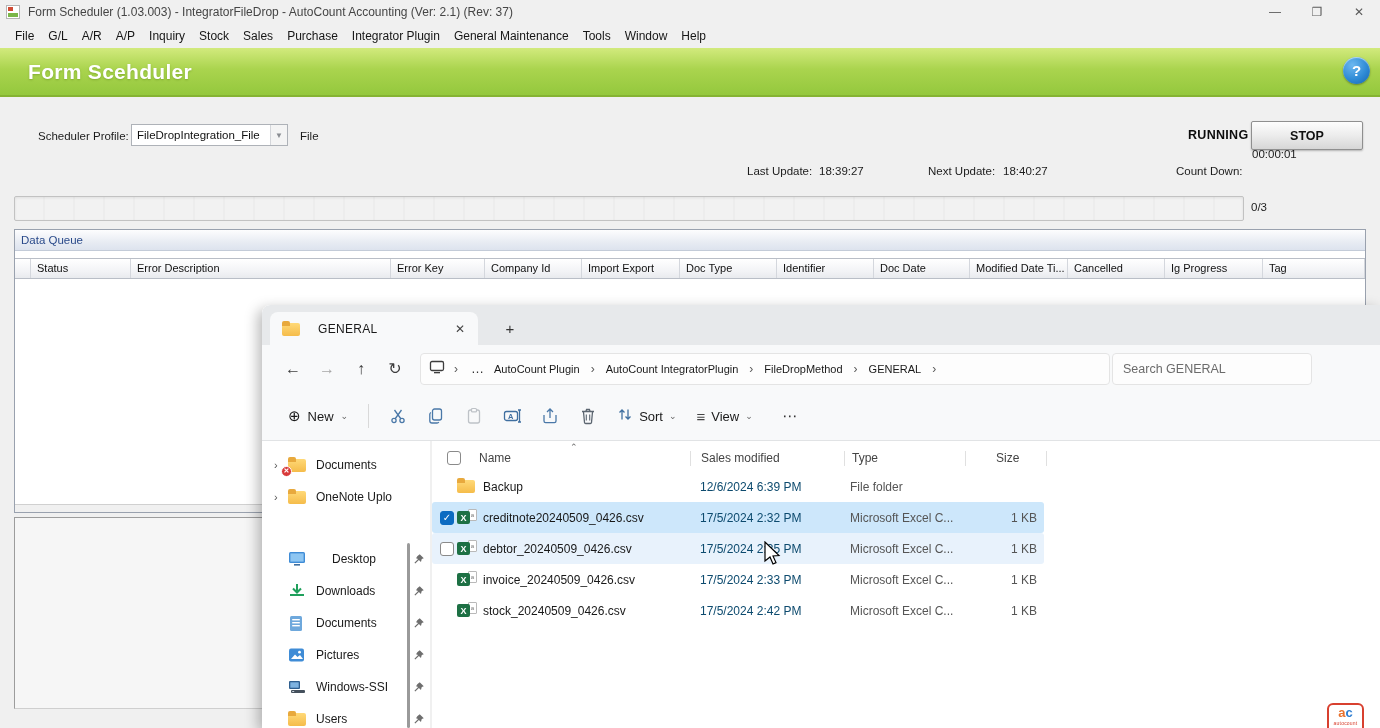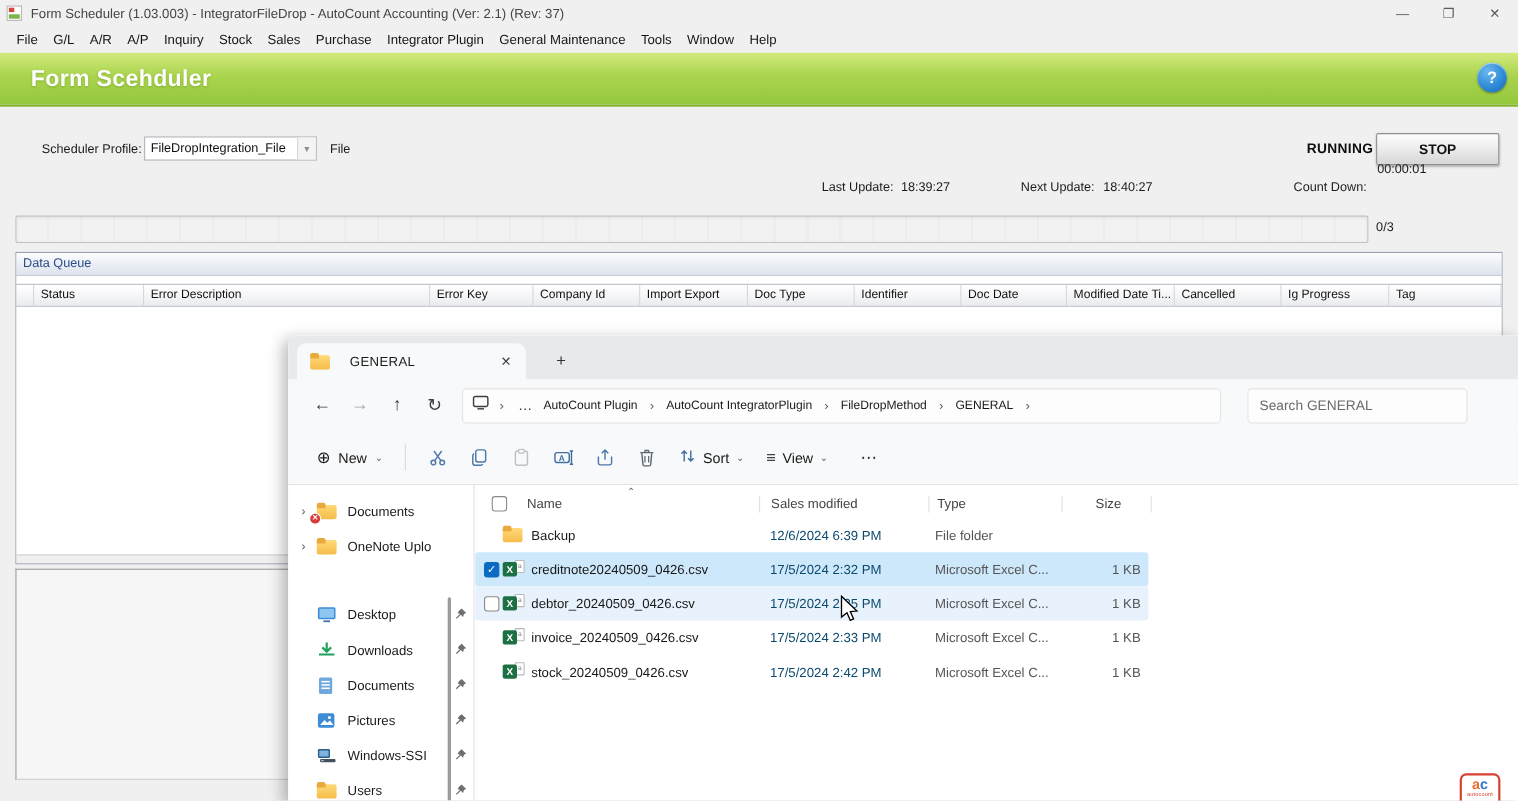--- a/index.html
+++ b/index.html
@@ -75,21 +75,21 @@
   .tab-close { font-size:12px; color:#444; width:20px; height:20px; display:flex; align-items:center; justify-content:center; border-radius:4px; }
   .newtab { font-size:15px; color:#333; width:28px; height:28px; display:flex; align-items:center; justify-content:center; margin-left:18px; margin-bottom:3px; }
 
   .addressbar { height:47px; background:#f8f9fa; display:flex; align-items:center; padding-left:14px; }
   .nav-btn { width:34px; height:32px; display:flex; align-items:center; justify-content:center; font-size:16px; color:#3d3d3d; }
   .nav-btn.disabled { color:#a6a6a6; }
   .addressbox { height:32px; flex:0 0 690px; margin-left:8px; background:#fdfdfd; border:1px solid #e4e4e4; border-radius:4px; display:flex; align-items:center; padding:0 8px; overflow:hidden; }
   .crumb { font-size:11px; color:#191919; white-space:nowrap; padding:2px 4px; }
   .crumb-chevron { font-size:12px; color:#5a5a5a; padding:0 7px; }
   .addr-ellipsis { font-size:13px; color:#333; padding:0 6px; }
-  .searchbox { height:32px; width:200px; margin-left:24px; background:#fdfdfd; border:1px solid #e4e4e4; border-radius:4px; display:flex; align-items:center; padding:0 10px; }
+  .searchbox { height:32px; width:200px; margin-left:2px; background:#fdfdfd; border:1px solid #e4e4e4; border-radius:4px; display:flex; align-items:center; padding:0 10px; }
   .search-text { font-size:12.5px; color:#6b6b6b; white-space:nowrap; }
 
   .cmdbar { height:49px; background:#f8f9fa; border-bottom:1px solid #e1e3e5; display:flex; align-items:center; padding-left:16px; }
   .cmd-new { display:flex; align-items:center; gap:7px; padding:7px 10px; border-radius:4px; }
   .cmd-new-label { font-size:13px; color:#1a1a1a; }
   .cmd-sep { width:1px; height:24px; background:#d9d9d9; margin:0 10px; }
   .cmd-icon { width:38px; height:34px; display:flex; align-items:center; justify-content:center; border-radius:4px; }
   .cmd-icon svg { display:block; }
   .cmd-group { display:flex; align-items:center; gap:6px; padding:7px 10px; border-radius:4px; font-size:13px; color:#1a1a1a; }
   .chev { font-size:9px; color:#666; }
@@ -354,21 +354,21 @@
             <span class="tree-chevron">›</span>
             <span class="nav-icon">
               <span class="icon-folder">
                 <span class="back"></span>
                 <span class="tabp"></span>
               </span>
             </span>
             <span class="nav-label">OneNote Uplo</span>
           </div>
           <div class="nav-gap"></div>
-          <div class="nav-row" style="padding-left: 26px;">
+          <div class="nav-row" style="padding-left: 26px; gap: 16px;">
             <span class="nav-icon"><svg width="18" height="16" viewBox="0 0 18 16">
                 <rect x="1" y="1" width="16" height="11" rx="1.5" fill="#3f8cd6"></rect>
                 <rect x="2.4" y="2.4" width="13.2" height="8.2" fill="#8ec6f2"></rect>
                 <rect x="6" y="13" width="6" height="1.6" fill="#3f6fa0"></rect>
               </svg></span>
             <span class="nav-label">Desktop</span>
             <span class="pin"><svg width="13" height="13" viewBox="0 0 16 16">
                 <path d="M9.5 1.5 L14.5 6.5 L12 7.5 L11 11 L8.5 8.5 L4 13 L3 12 L7.5 7.5 L5 6.5 L6.5 4 Z" fill="#6e6e6e"></path>
               </svg></span>
           </div>

